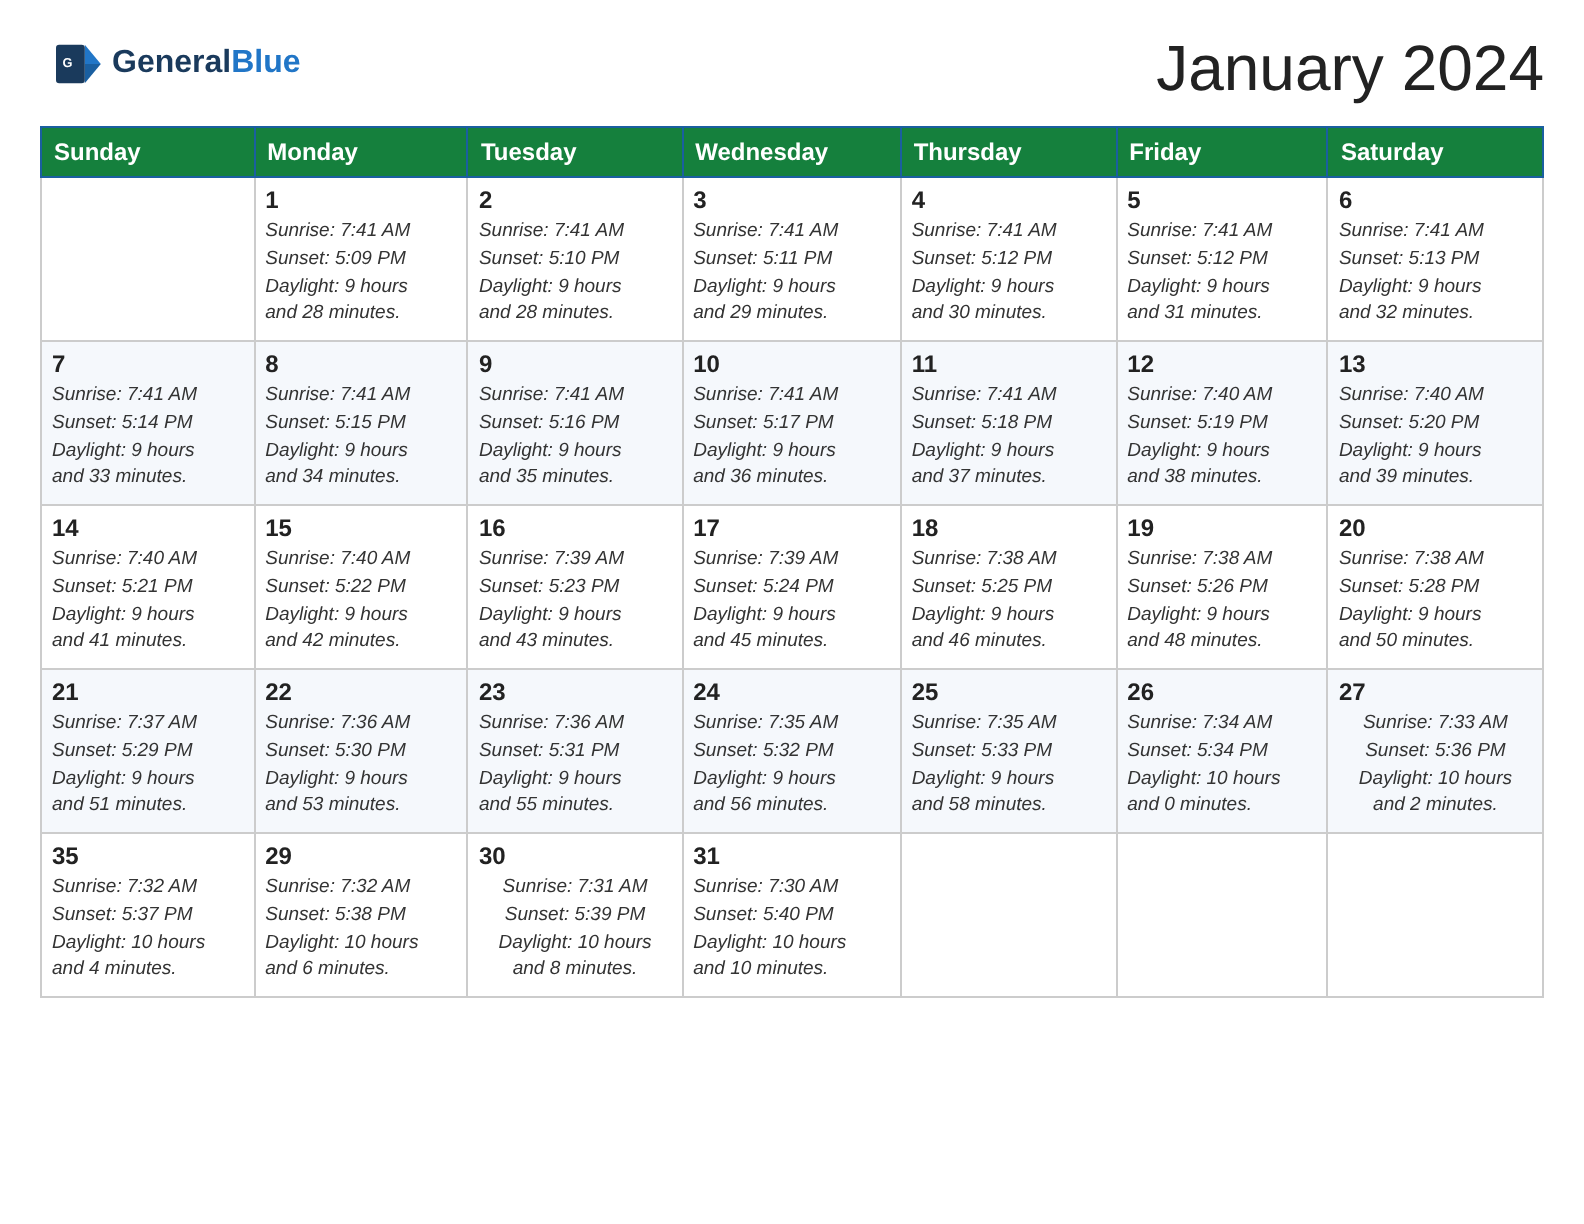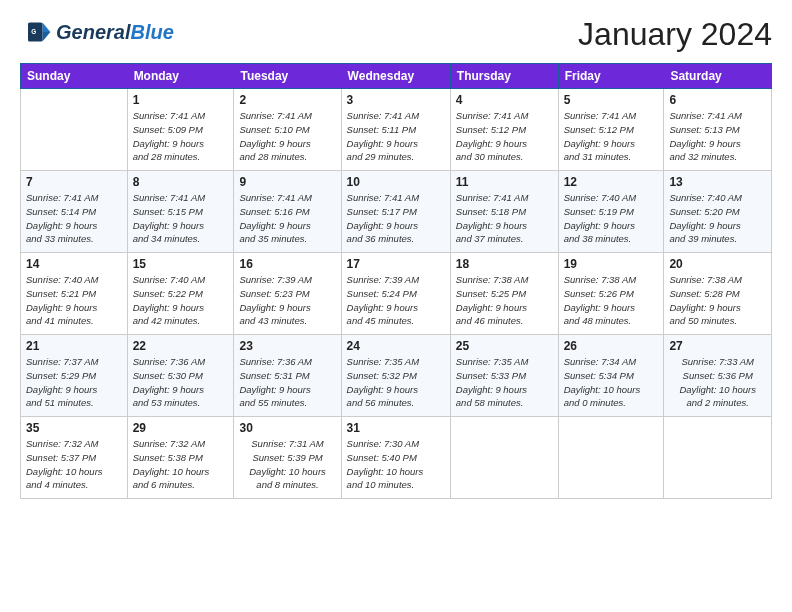--- a/index.html
+++ b/index.html
@@ -40,21 +40,21 @@
     .subtitle {
       font-size: 14px;
       color: #555;
     }
     table {
       width: 100%;
       border-collapse: collapse;
       font-size: 10.5px;
     }
     thead tr th {
-      background-color: #6d28d9;
+      background-color: #15803d;
       color: #fff;
       text-align: left;
       padding: 5px 6px;
       font-size: 12px;
       font-weight: bold;
       border: 1px solid #1a5fa0;
     }
     tbody tr td {
       border: 1px solid #ccc;
       vertical-align: top;
@@ -89,21 +89,21 @@
 <div class="container">
   <div class="header">
     <div class="logo">
       <svg class="logo-icon" viewBox="0 0 40 40">
         <polygon points="28,8 38,20 28,20" fill="#2176c7"></polygon>
         <polygon points="28,20 38,20 28,32" fill="#1a5fa0"></polygon>
         <rect x="10" y="8" width="18" height="24" fill="#1a3a5c" rx="2"></rect>
         <text x="14" y="22" font-size="8" fill="white" font-weight="bold">G</text>
       </svg>
       <div>
-        <div style="font-size:20px;font-weight:bold;color:#1a3a5c;line-height:1.1;font-style:italic;">
+        <div style="font-size:16px;font-weight:bold;color:#1a3a5c;line-height:1.1;">
           <span>General</span><span style="color:#2176c7">Blue</span>
         </div>
       </div>
     </div>
     <div class="title-block">
       <div class="month-title">January 2024</div>
     </div>
   </div>
 
   <table>

